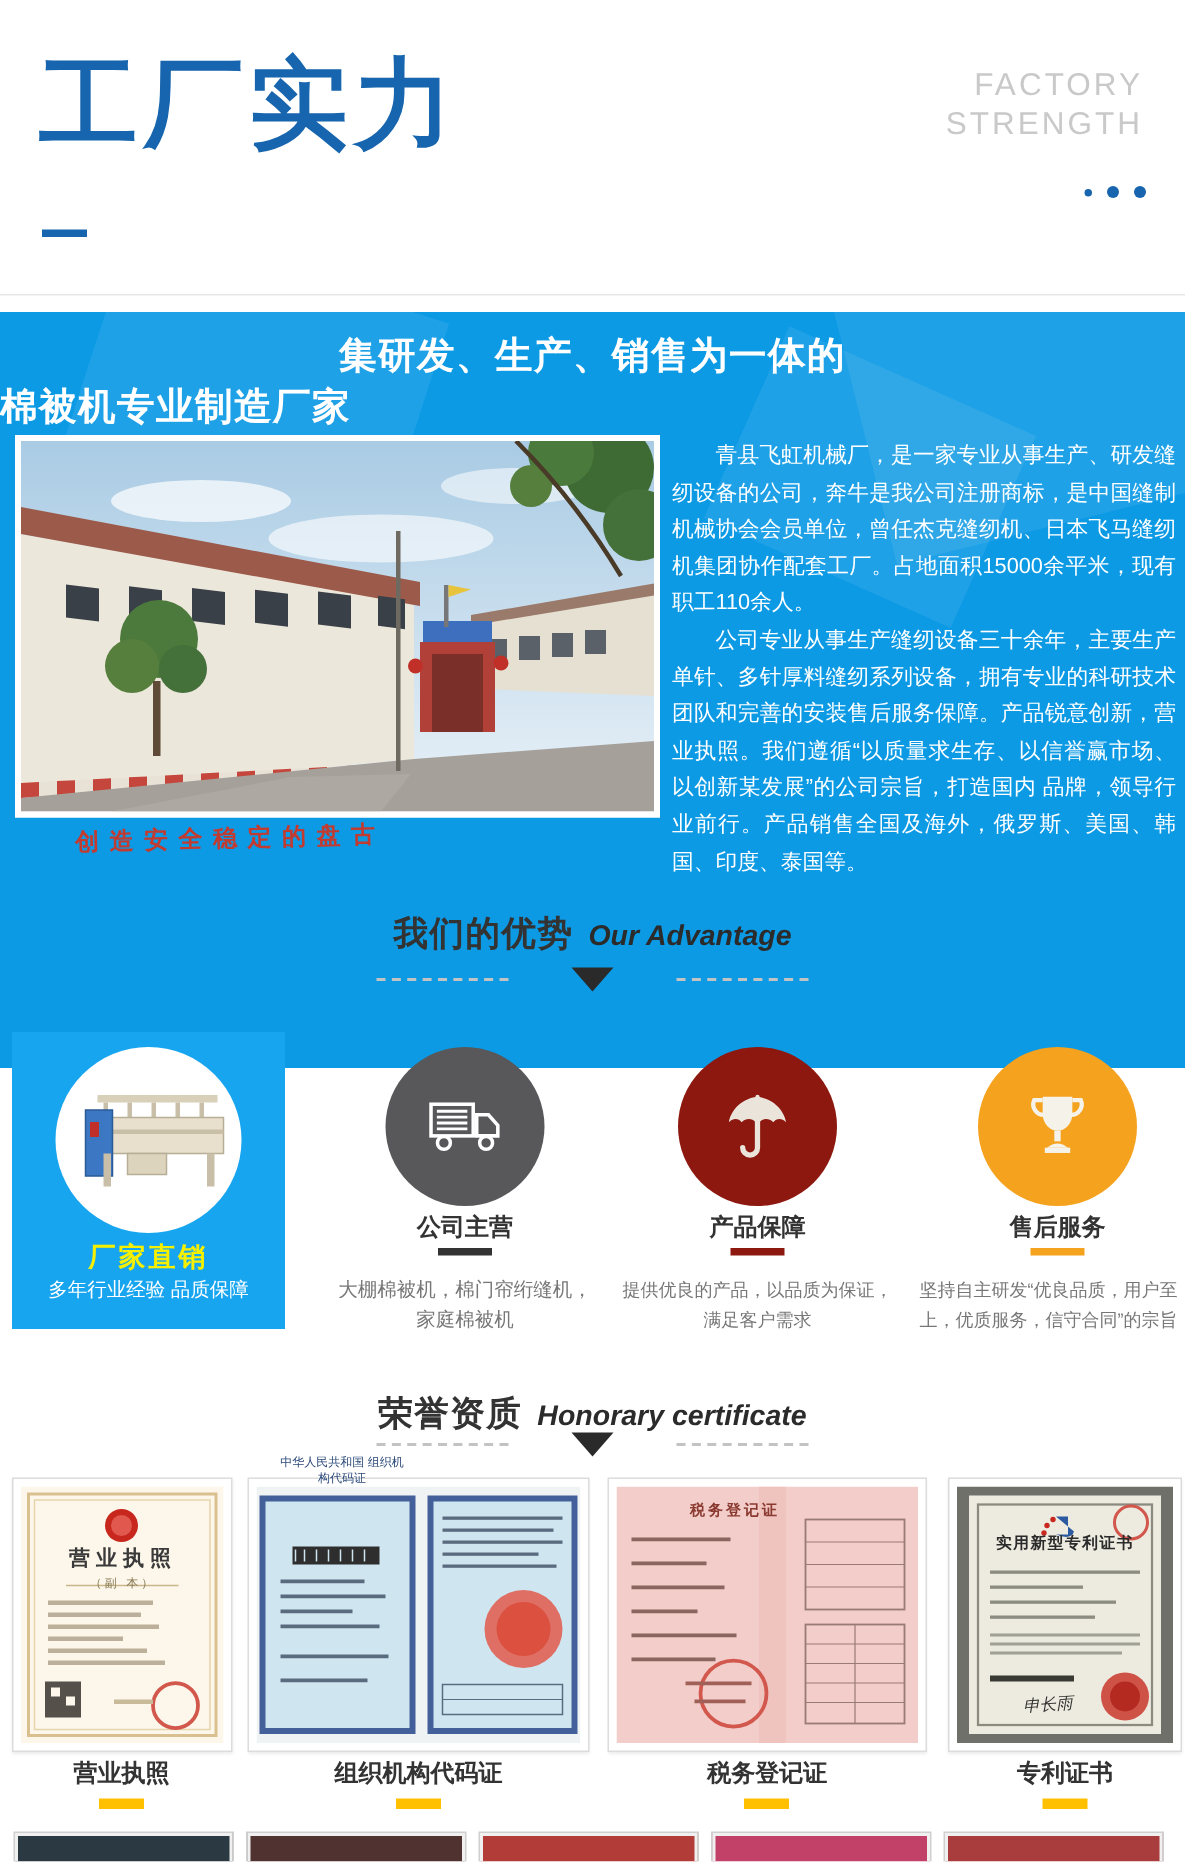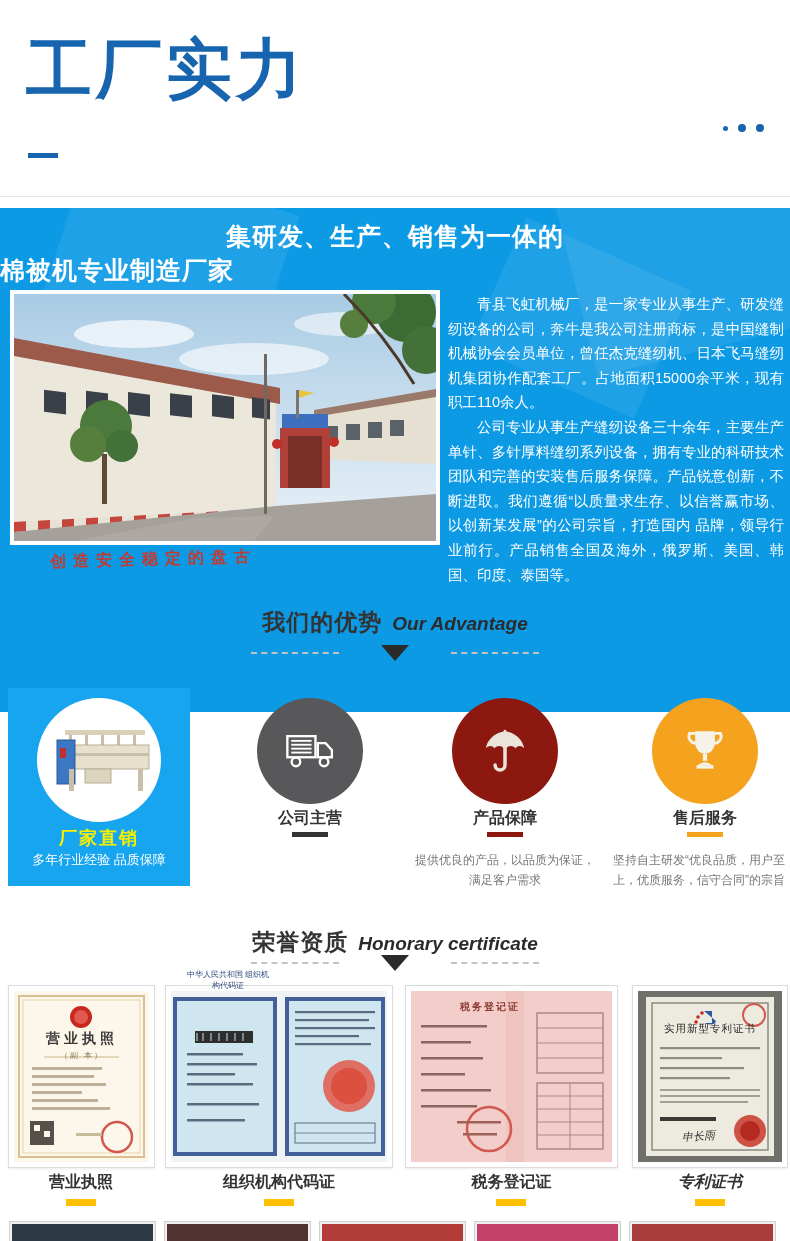--- a/index.html
+++ b/index.html
@@ -61,37 +61,41 @@
   .cert{top:985px;height:183px;background:#fff;border:1px solid #DCDCDC;box-shadow:0 1px 2px rgba(0,0,0,0.08);box-sizing:border-box;padding:5px;}
   .cert svg{display:block;width:100%;height:100%;}
   .cb1{left:8px;width:147px;}
   .cb2{left:165px;width:228px;}
   .cb3{left:405px;width:213px;}
   .cb4{left:632px;width:156px;}
   .doc-t1{left:30px;top:1030px;width:104px;text-align:center;font-size:14px;font-weight:bold;color:#3A3A3A;letter-spacing:4px;}
   .doc-t1b{left:30px;top:1050px;width:104px;text-align:center;font-size:8px;color:#8a7a55;letter-spacing:2px;}
   .doc-t2{left:185px;top:969px;width:86px;text-align:center;font-size:8px;color:#2C4A7A;line-height:11px;}
   .doc-t3{left:430px;top:1000px;width:120px;text-align:center;font-size:10px;font-weight:bold;color:#8A3A30;letter-spacing:2px;}
-  .doc-t4{left:644px;top:1022px;width:132px;text-align:center;font-size:10.5px;font-weight:normal;color:#2b2b2b;letter-spacing:1px;}
+  .doc-t4{left:644px;top:1022px;width:132px;text-align:center;font-size:10.5px;font-weight:bold;color:#2b2b2b;letter-spacing:1px;}
   .doc-sig4{left:682px;top:1128px;width:60px;font-size:11px;color:#333;font-style:italic;transform:rotate(-4deg);}
   .cert-label{top:1172px;text-align:center;font-size:16px;font-weight:bold;color:#333;}
-  .cl1{left:11px;width:140px;} .cl2{left:169px;width:220px;} .cl3{left:409px;width:205px;} .cl4{left:634px;width:152px;font-style:italic;}
+  .cl1{left:11px;width:140px;} .cl2{left:169px;width:220px;} .cl3{left:409px;width:205px;} .cl4{left:634px;width:152px;}
   .cert-bar{top:1199px;width:30px;height:7px;}
   .cbr1{left:66px;} .cbr2{left:264px;} .cbr3{left:496px;} .cbr4{left:695px;}
 
   
   .bot{top:1222px;width:145px;height:60px;border:2px solid #F0F0F0;outline:1px solid #CFCFCF;box-sizing:border-box;}
   .bt1{left:10px;} .bt2{left:165px;} .bt3{left:320px;} .bt4{left:475px;} .bt5{left:630px;}
 </style>
 </head>
 <body>
 
 <div class="page">
 
   <div class="abs hdr-title">工厂实力</div>
+  <div class="abs hdr-en">
+    <span>FACTORY</span><br>
+    <span>STRENGTH</span>
+  </div>
   <div class="abs hdr-dots">
       <i class="d1"></i>
       <i class="d2"></i>
       <i class="d3"></i>
     </div>
   <div class="abs hdr-dash"></div>
   <div class="abs hdr-line"></div>
 
   <div class="abs banner" style="background-color: rgb(13, 154, 229);">
     <div class="shape s1"></div>
@@ -164,21 +168,21 @@
           <circle cx="360" cy="8" r="22" fill="#4A7A3C"></circle>
         <circle cx="412" cy="56" r="24" fill="#44703A"></circle>
           <circle cx="340" cy="30" r="14" fill="#567F3E"></circle>
         <path d="M330,0 Q370,40 400,90" stroke="#4A3A28" stroke-width="3" fill="none"></path>
       </svg>
       <span class="abs photo-slogan">创造安全稳定的盘古</span>
     </div>
 
     <div class="abs banner-text">
       <p>青县飞虹机械厂，是一家专业从事生产、研发缝纫设备的公司，奔牛是我公司注册商标，是中国缝制机械协会会员单位，曾任杰克缝纫机、日本飞马缝纫机集团协作配套工厂。占地面积15000余平米，现有职工110余人。</p>
-      <p>公司专业从事生产缝纫设备三十余年，主要生产单针、多针厚料缝纫系列设备，拥有专业的科研技术团队和完善的安装售后服务保障。产品锐意创新，不断进取。我们遵循“以质量求生存、以信誉赢市场、以创新某发展”的公司宗旨，打造国内 品牌，领导行业前行。产品销售全国及海外，俄罗斯、美国、韩国、印度、泰国等。</p>
+      <p>公司专业从事生产缝纫设备三十余年，主要生产单针、多针厚料缝纫系列设备，拥有专业的科研技术团队和完善的安装售后服务保障。产品锐意创新，营业执照。我们遵循“以质量求生存、以信誉赢市场、以创新某发展”的公司宗旨，打造国内 品牌，领导行业前行。产品销售全国及海外，俄罗斯、美国、韩国、印度、泰国等。</p>
     </div>
   </div>
 
   <div class="abs sec-head" style="top:607px;">
     <span class="cn">我们的优势</span><span class="en">Our Advantage</span>
   </div>
   <div class="abs dash-tri" style="top:645px;">
     <span class="dl"></span>
       <span class="tri"></span>
       <span class="dl"></span>
@@ -237,20 +241,21 @@
   </div>
 
   <div class="abs adv-label l2">公司主营</div>
   <div class="abs adv-label l3">产品保障</div>
   <div class="abs adv-label l4">售后服务</div>
 
   <div class="abs adv-bar b2" style="background-color: rgb(51, 51, 51);"></div>
   <div class="abs adv-bar b3" style="background-color: rgb(140, 24, 15);"></div>
   <div class="abs adv-bar b4" style="background-color: rgb(245, 162, 30);"></div>
 
+  <div class="abs adv-desc t2">大棚棉被机，棉门帘绗缝机，家庭棉被机</div>
   <div class="abs adv-desc t3">提供优良的产品，以品质为保证，满足客户需求</div>
   <div class="abs adv-desc t4">坚持自主研发“优良品质，用户至上，优质服务，信守合同”的宗旨</div>
 
   <div class="abs sec-head" style="top:927px;">
     <span class="cn">荣誉资质</span><span class="en">Honorary certificate</span>
   </div>
   <div class="abs dash-tri" style="top:955px;">
     <span class="dl"></span>
       <span class="tri"></span>
       <span class="dl"></span>

